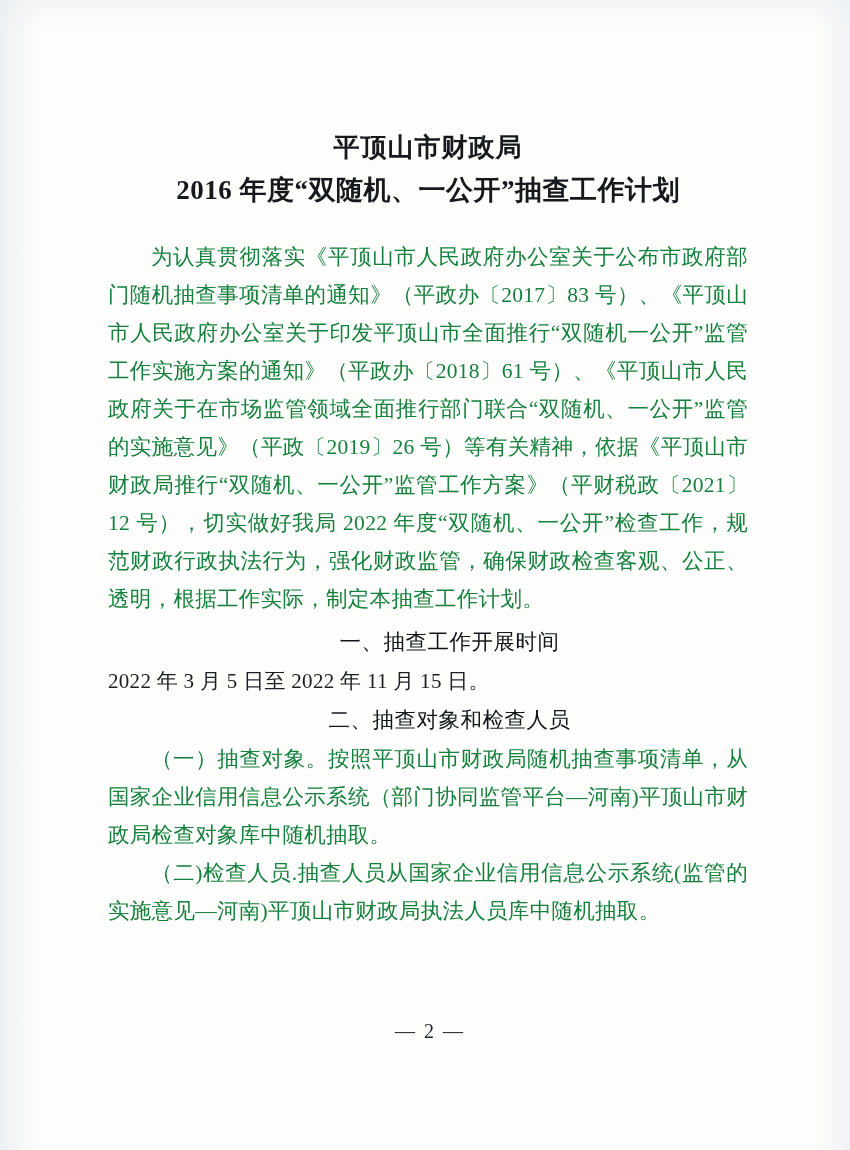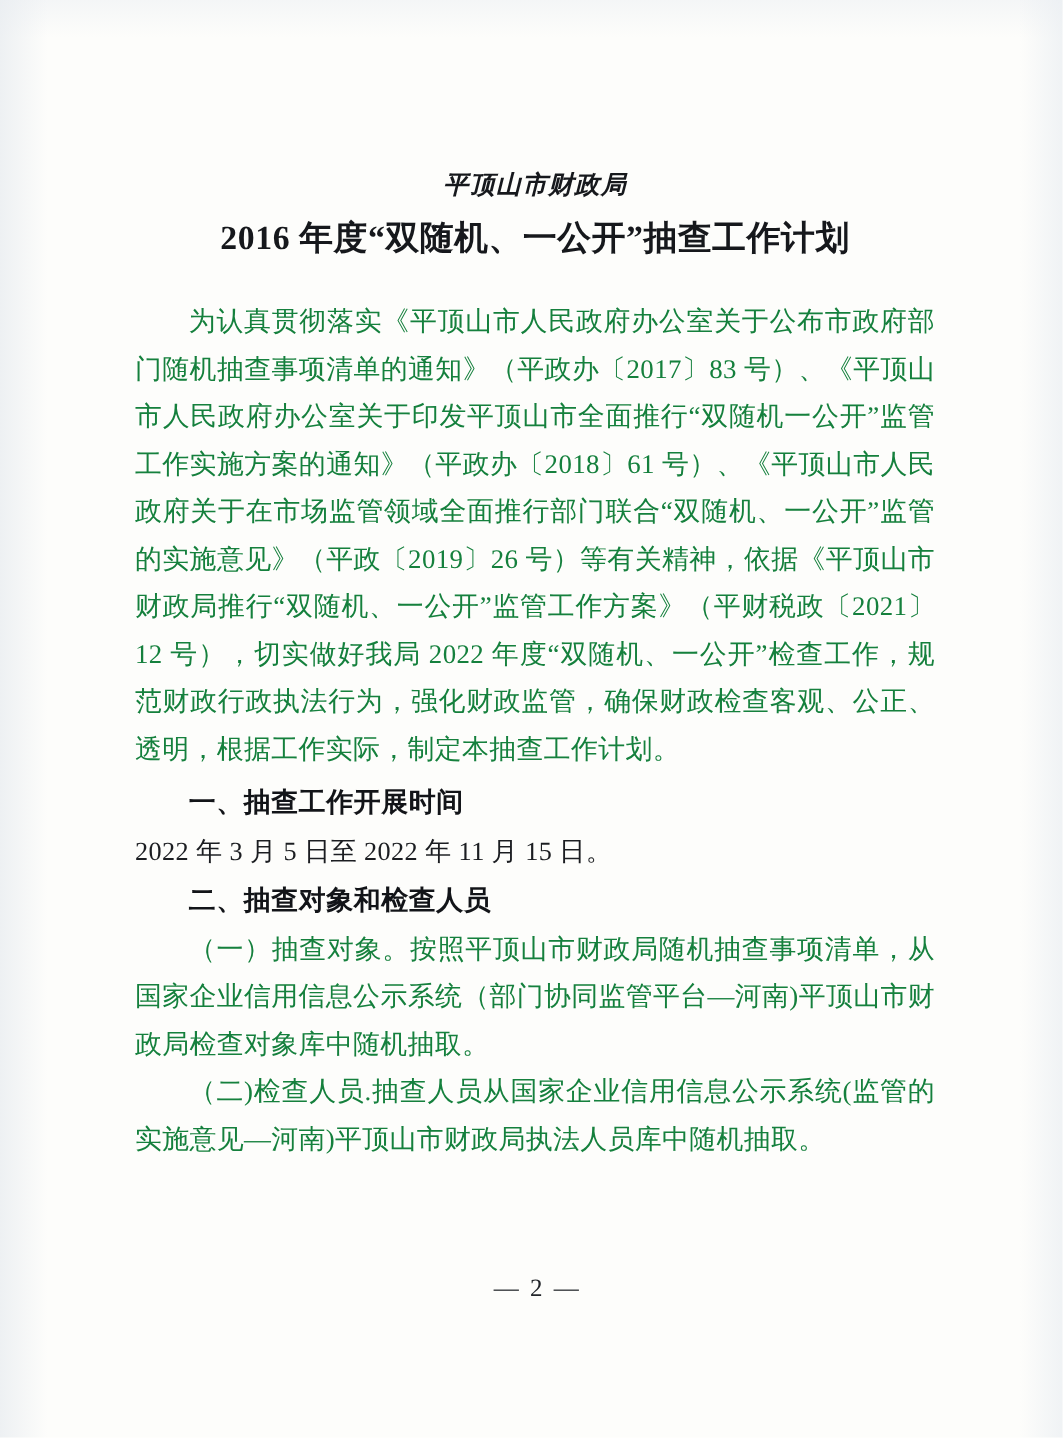--- a/index.html
+++ b/index.html
@@ -37,23 +37,22 @@
     top: 128px;
     width: 640px;
   }
   .doc-title {
     text-align: center;
     font-weight: bold;
     color: #16181c;
     letter-spacing: 1px;
   }
   .title-line-1 {
-    font-size: 20px;
+    font-size: 26px;
     line-height: 40px;
-    font-style: italic;
   }
   .title-line-2 {
     font-size: 27px;
     line-height: 44px;
     letter-spacing: 0.5px;
   }
   .body-block {
     margin-top: 26px;
   }
   p.para {
@@ -65,24 +64,25 @@
     text-justify: inter-ideograph;
     letter-spacing: 0.3px;
   }
   p.indent2 {
     text-indent: 2em;
   }
   p.heading {
     margin: 0;
     font-size: 21.5px;
     line-height: 40px;
-    font-weight: bold;
+    font-weight: normal;
     color: #121418;
     text-indent: 2em;
     letter-spacing: 0.5px;
+    text-align: center;
   }
   p.plain {
     margin: 0;
     font-size: 21px;
     line-height: 38px;
     color: #1b1d21;
     letter-spacing: 0.3px;
   }
   .gap-sm { height: 4px; }
   .page-number {

